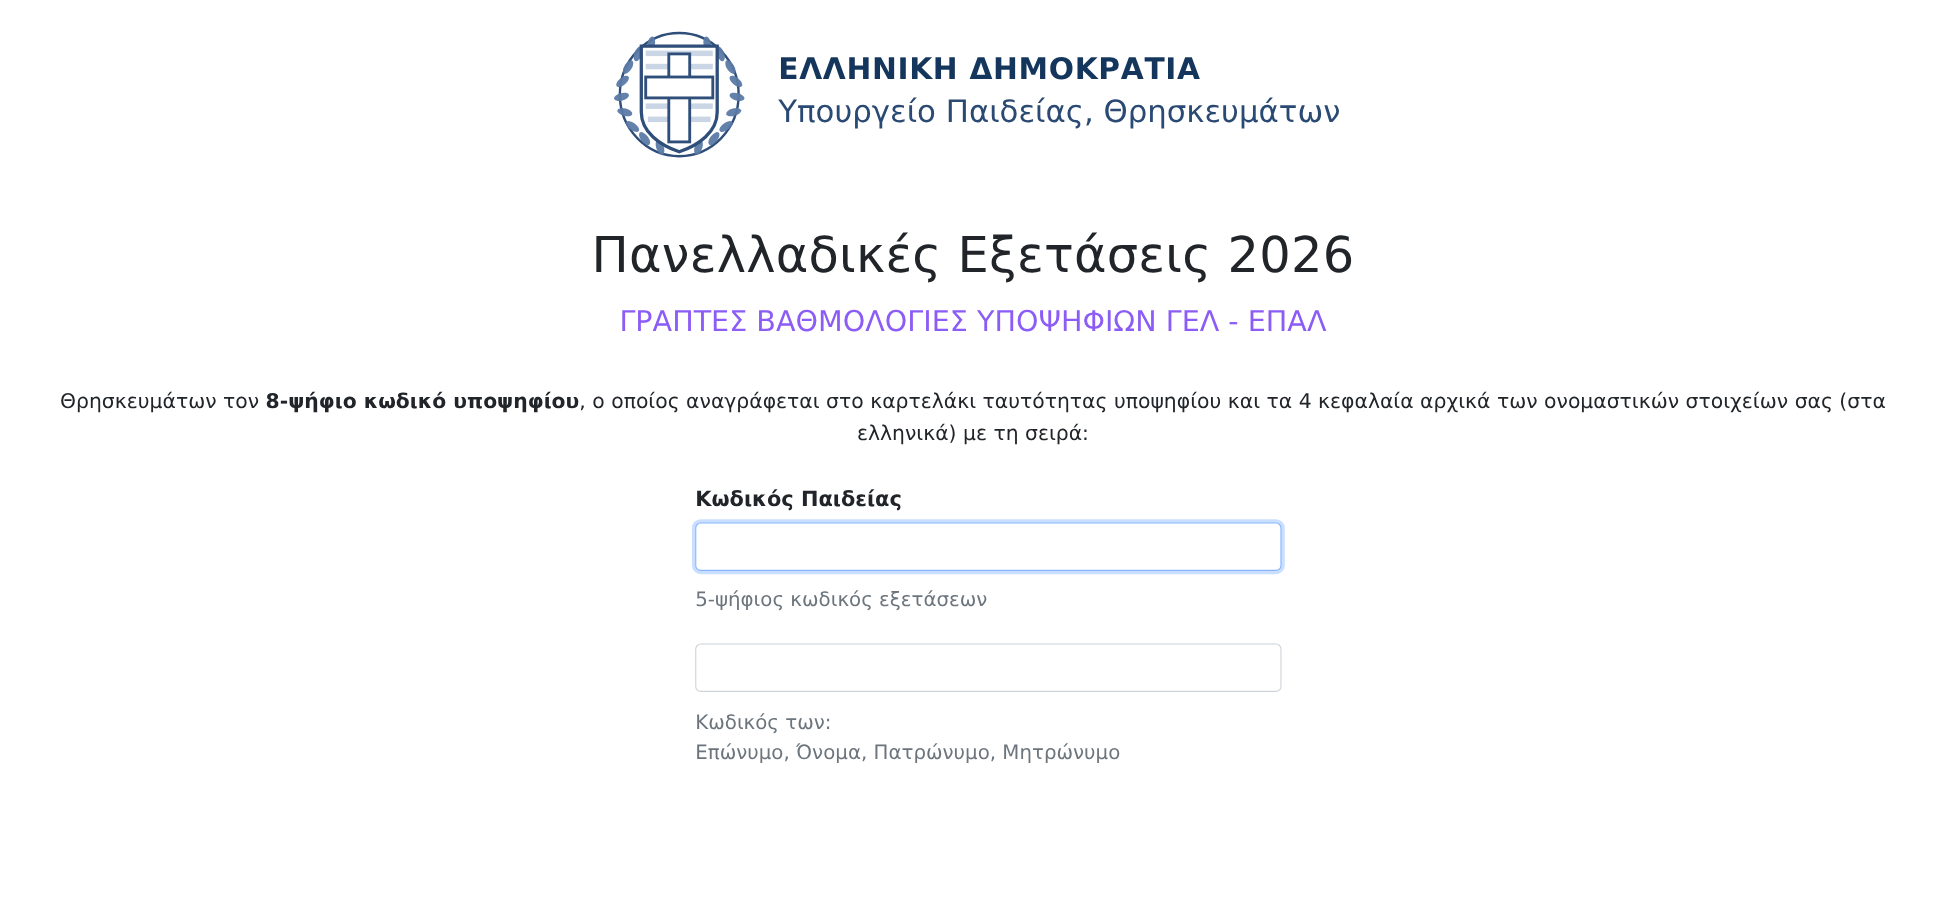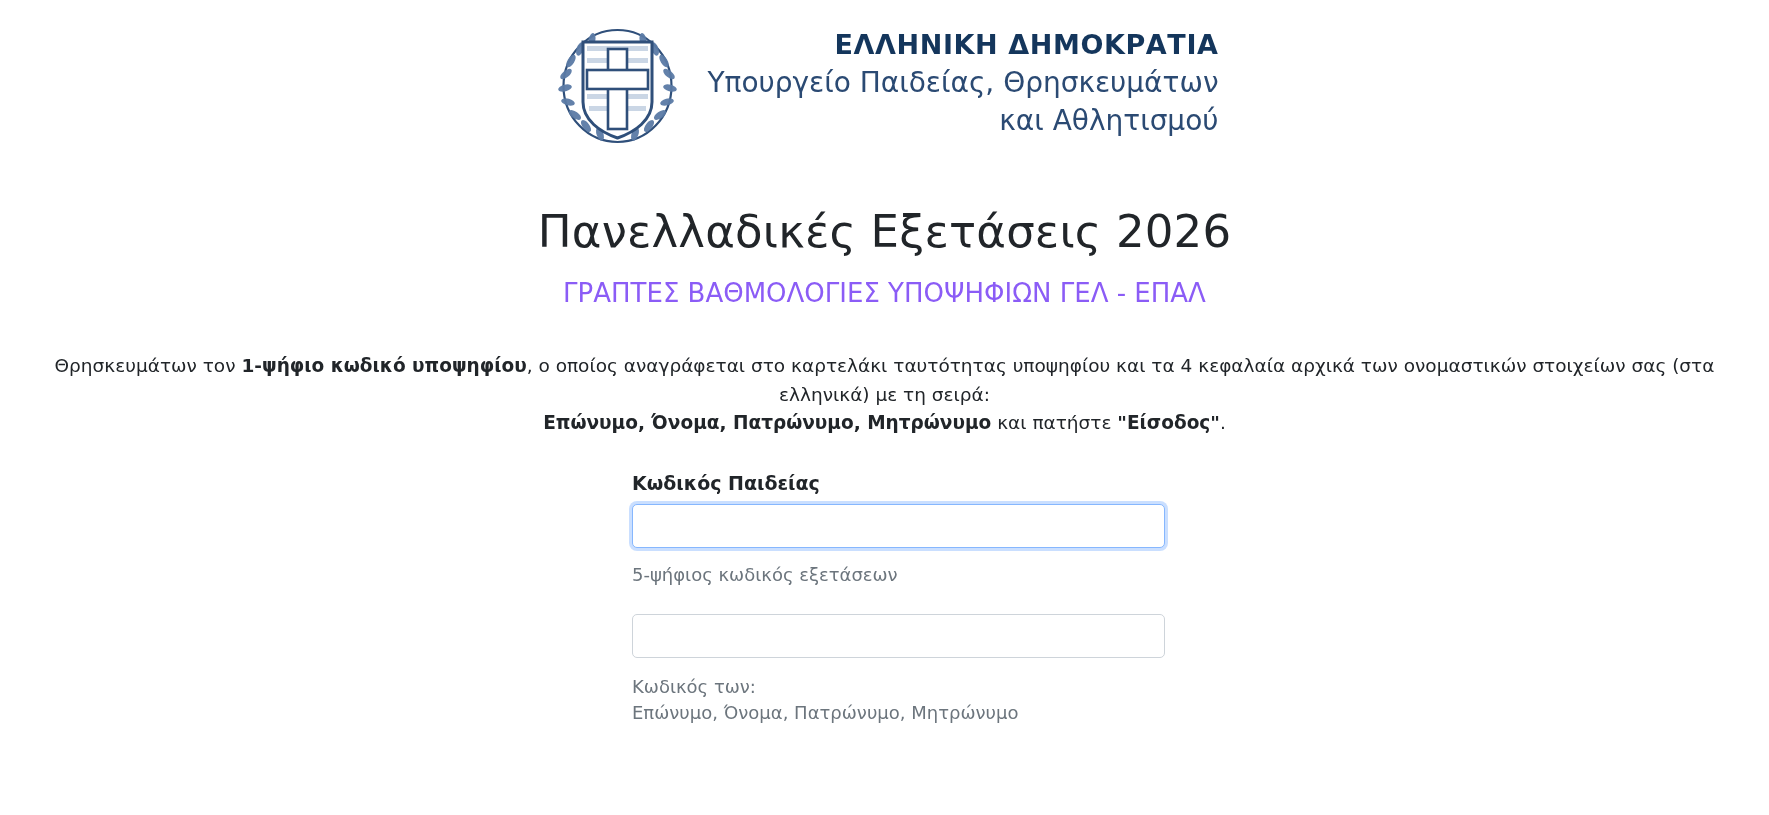--- a/index.html
+++ b/index.html
@@ -25,21 +25,20 @@
   .header {
     display: flex;
     justify-content: center;
     align-items: flex-start;
     padding-top: 16px;
   }
   .header-inner {
     display: flex;
     align-items: center;
     gap: 22px;
-    text-align: right;
   }
   .emblem {
     width: 135px;
     height: 135px;
     flex: 0 0 135px;
     position: relative;
   }
   .emblem svg { display: block; }
   .ministry-text {
     line-height: 1.28;
@@ -185,32 +184,30 @@
           <g fill="#ffffff" stroke="#2f4f7a" stroke-width="2.6">
             <rect x="58" y="33" width="19" height="80"></rect>
             <rect x="37" y="54" width="61" height="19"></rect>
           </g>
         </svg>
       </div>
 
       <div class="ministry-text">
         <div class="ministry-line1">ΕΛΛΗΝΙΚΗ ΔΗΜΟΚΡΑΤΙΑ</div>
         <div class="ministry-line2">Υπουργείο Παιδείας, Θρησκευμάτων</div>
-        <div class="ministry-line3">και Αθλητισμού</div>
       </div>
 
     </div>
   </div>
 
   <h1 class="title">Πανελλαδικές Εξετάσεις 2026</h1>
   <h2 class="subtitle">ΓΡΑΠΤΕΣ ΒΑΘΜΟΛΟΓΙΕΣ ΥΠΟΨΗΦΙΩΝ ΓΕΛ - ΕΠΑΛ</h2>
 
   <div class="instructions">
-    <span>Θρησκευμάτων τον </span><b>1-ψήφιο κωδικό υποψηφίου</b><span>, ο οποίος αναγράφεται στο καρτελάκι ταυτότητας υποψηφίου και τα 4 κεφαλαία αρχικά των ονομαστικών στοιχείων σας (στα ελληνικά) με τη σειρά:</span>
-    <span class="line2"><b>Επώνυμο, Όνομα, Πατρώνυμο, Μητρώνυμο</b><span> και πατήστε </span><b>"Είσοδος"</b><span>.</span></span>
+    <span>Θρησκευμάτων τον </span><b>8-ψήφιο κωδικό υποψηφίου</b><span>, ο οποίος αναγράφεται στο καρτελάκι ταυτότητας υποψηφίου και τα 4 κεφαλαία αρχικά των ονομαστικών στοιχείων σας (στα ελληνικά) με τη σειρά:</span>
   </div>
 
   <div class="form-area">
 
     <div class="field-block">
       <div class="field-label">Κωδικός Παιδείας</div>
       <input class="text-input focused" type="text" autofocus="" placeholder="" style="">
       <div class="helper">5-ψήφιος κωδικός εξετάσεων</div>
     </div>
 

